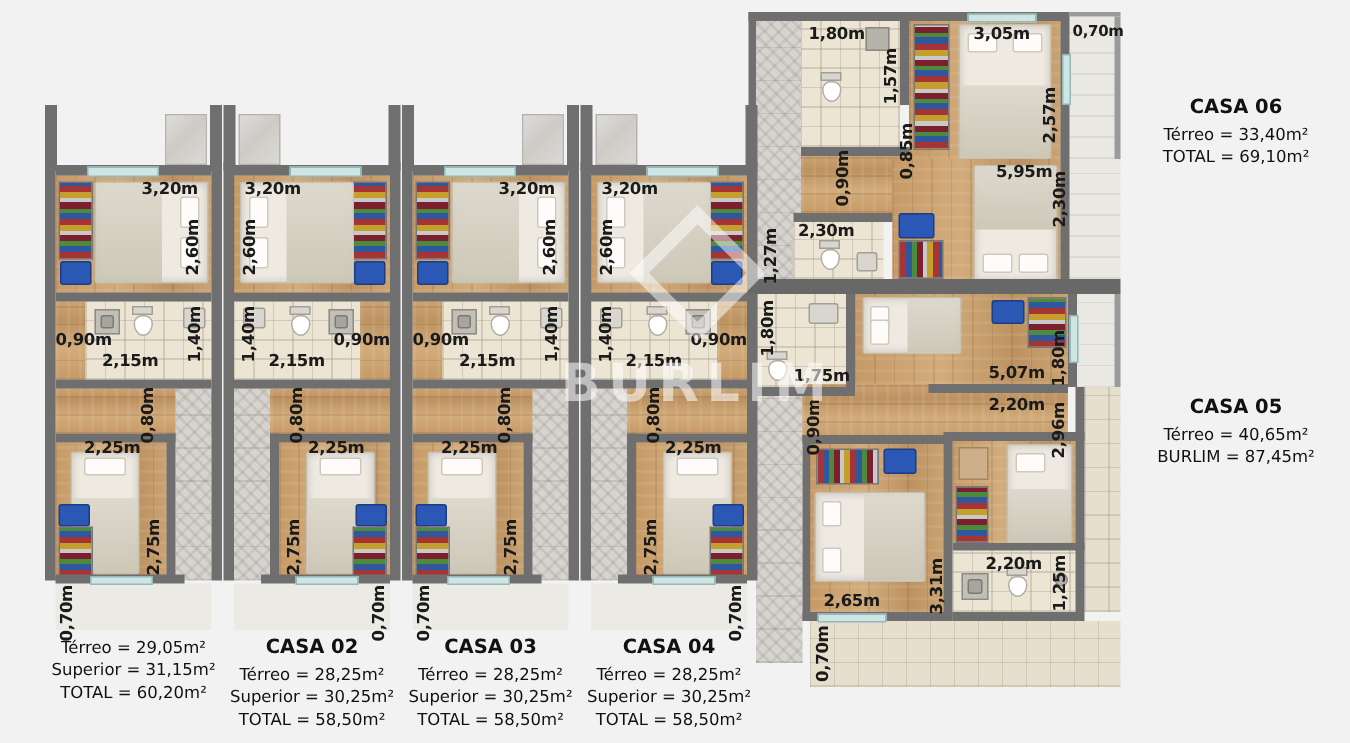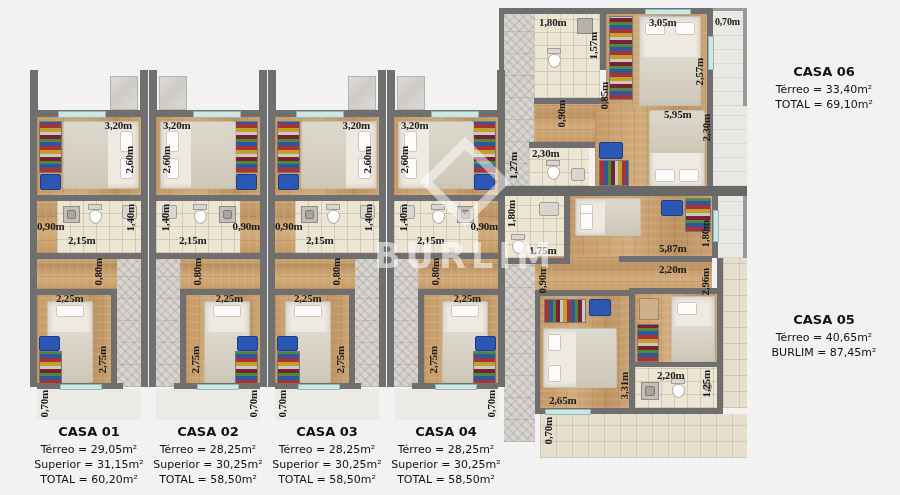--- a/index.html
+++ b/index.html
@@ -62,21 +62,21 @@
   .washer::after{content:"";position:absolute;inset:3px;border:1px solid #7d7a73;background:#a8a59e;border-radius:2px;}
   .toilet{position:absolute;width:14px;z-index:6;}
   .toilet .tank{width:12px;height:4px;background:#d9d6cf;border:1px solid #a39f97;margin:0 auto;}
   .toilet .bowl{width:11px;height:12px;background:#fff;border:1px solid #b1ada4;
                 border-radius:45% 45% 50% 50%/40% 40% 60% 60%;margin:0 auto;}
   .sink{position:absolute;background:#d9d6cf;border:1px solid #a39f97;border-radius:2px;z-index:5;}
   .desk{position:absolute;background:#cdb089;border:1px solid #9e8663;z-index:5;}
   .shower{position:absolute;background:#b5b2ab;border:1px solid #8a877f;z-index:5;}
 
   .dim{position:absolute;font-size:11px;font-weight:600;color:#1b1b1b;white-space:nowrap;
-       z-index:20;letter-spacing:-.2px;font-family:Liberation Serif, serif;}
+       z-index:20;letter-spacing:-.2px;}
   .dim.v{writing-mode:vertical-rl;transform:rotate(180deg);}
   .dim.sm{font-size:10px;}
 
   .info,.rinfo{position:absolute;text-align:center;color:#111;z-index:20;}
   .iname{font-size:13px;font-weight:700;margin-bottom:3px;}
   .iline{font-size:11px;line-height:15px;}
 
   
   .unit{position:absolute;top:70px;width:118px;height:400px;}
   .plan{position:absolute;left:0;top:0;width:118px;height:350px;}
@@ -159,21 +159,21 @@
 
   
   .watermark{position:absolute;left:345px;top:150px;width:240px;text-align:center;
              color:rgba(255,255,255,.55);z-index:30;pointer-events:none;}
   .wm-diamond{width:46px;height:46px;border:9px solid rgba(255,255,255,.5);
               transform:rotate(45deg);margin:0 auto 22px;}
   .wm-name{font-size:35px;font-weight:700;letter-spacing:5px;}
   .wm-sub{font-size:13px;letter-spacing:9px;margin-top:6px;}
 
   .c6info{left:750px;top:64px;width:148px;}
-  .c5info{left:750px;top:264px;width:148px;margin-top:48px;}
+  .c5info{left:750px;top:264px;width:148px;}
 </style>
 </head>
 <body>
 
 <div id="canvas">
 
   <div id="units-host">
     <div class="unit" style="left: 30px;">
       <div class="plan">
         <div class="wall stub-l"></div>
@@ -219,21 +219,20 @@
         <div class="bluebox bb-bot"></div>
         <div class="wardrobe wr-bot"></div>
         <div class="dim d-b2w">2,25m</div>
         <div class="dim v d-b2d">2,75m</div>
         <div class="wall w-bot"></div>
         <div class="window win-bot"></div>
         <div class="room porch"></div>
         <div class="dim v d-porch">0,70m</div>
       </div>
       <div class="info">
-        <div class="iname">CASA 01</div>
         <div class="iline">Térreo = 29,05m²</div>
         <div class="iline">Superior = 31,15m²</div>
         <div class="iline">TOTAL = 60,20m²</div>
       </div>
     </div>
 
     <div class="unit mirrored" style="left: 149px;">
       <div class="plan">
         <div class="wall stub-l"></div>
         <div class="wall stub-r"></div>
@@ -484,21 +483,21 @@
     <div class="room pave" style="left:5px;top:68px;width:31px;height:178px"></div>
     <div class="dim v" style="left:37px;top:70px">0,90m</div>
     <div class="room wood" style="left:71px;top:0;width:142px;height:60px"></div>
     <div class="bed bedh" style="left:76px;top:2px;width:64px;height:36px">
       <div class="blanket bl"></div>
       <div class="pillow p1"></div>
       <div class="pillow p2"></div>
     </div>
     <div class="bluebox" style="left:162px;top:4px;width:20px;height:14px"></div>
     <div class="wardrobe" style="left:186px;top:2px;width:24px;height:32px"></div>
-    <div class="dim" style="left:160px;top:46px">5,87m</div>
+    <div class="dim" style="left:160px;top:46px">5,07m</div>
     <div class="dim v" style="left:200px;top:24px">1,80m</div>
     <div class="wall" style="left:213px;top:0;width:6px;height:62px"></div>
     <div class="window" style="left:214px;top:14px;width:4px;height:30px"></div>
     <div class="room balcfloor" style="left:219px;top:0;width:25px;height:62px"></div>
     <div class="wall lt" style="left:244px;top:0;width:4px;height:62px"></div>
     <div class="room wood h" style="left:36px;top:60px;width:177px;height:38px"></div>
     <div class="wall" style="left:120px;top:60px;width:93px;height:6px"></div>
     <div class="dim" style="left:160px;top:67px">2,20m</div>
     <div class="dim v" style="left:200px;top:72px">2,96m</div>
     <div class="wall" style="left:130px;top:92px;width:94px;height:6px"></div>

